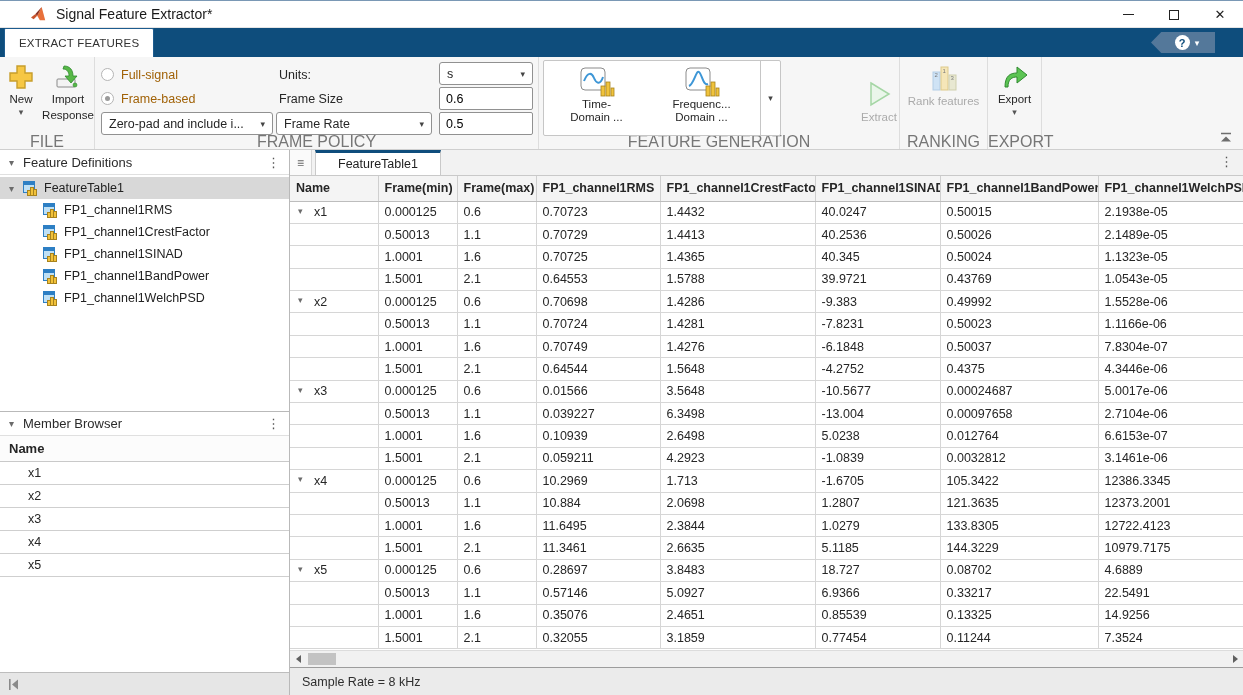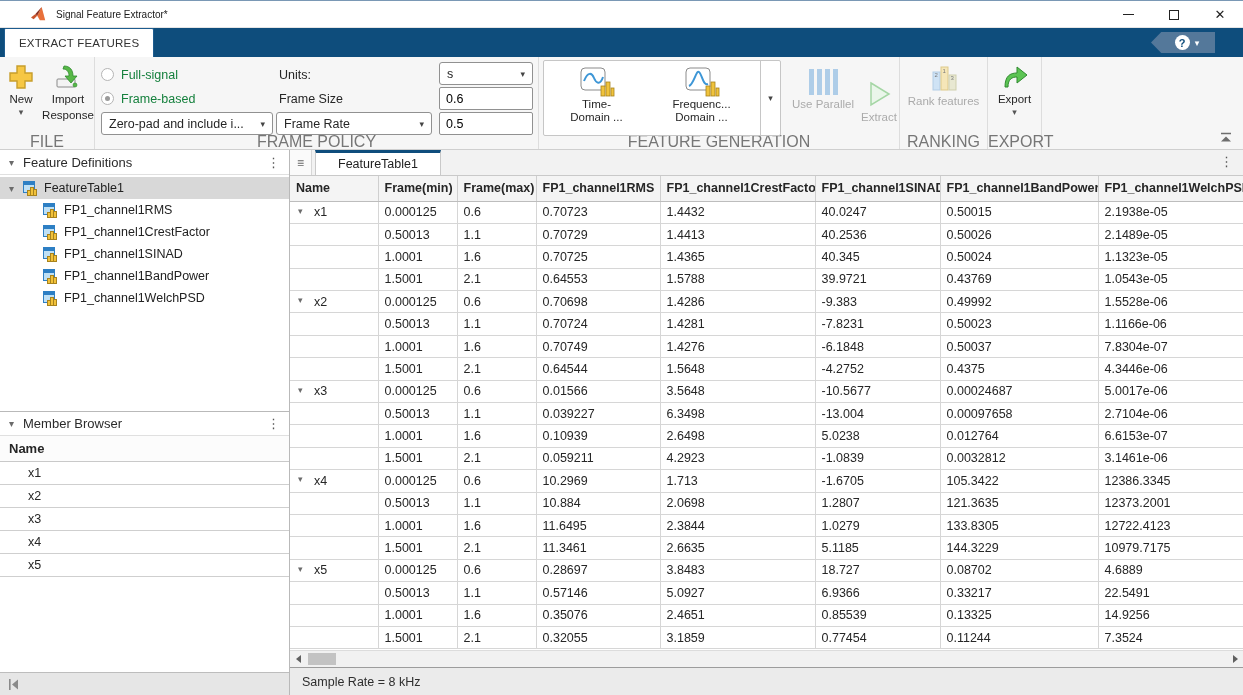--- a/index.html
+++ b/index.html
@@ -5,21 +5,21 @@
   * { box-sizing: border-box; margin: 0; padding: 0; }
   html,body { width:1243px; height:695px; overflow:hidden; }
   body {
     font-family: "Liberation Sans", sans-serif;
     font-size: 12.5px; color:#262626; background:#fff; position:relative;
   }
   
   .titlebar { height:28px; background:#fff; border-top:1px solid #7a98b5; border-bottom:1px solid #e5e5e5;
     display:flex; align-items:center; padding-left:8px; position:relative; }
   .titlebar .logo { width:18px; height:16px; margin:0 8px 0 22px; }
-  .title-text { font-size:10px; color:#1a1a1a; }
+  .title-text { font-size:14px; color:#1a1a1a; }
   .win-controls { position:absolute; right:0; top:0; height:27px; display:flex; }
   .win-btn { width:46px; height:27px; display:flex; align-items:center; justify-content:center; cursor:default; }
   .glyph-min { width:11px; height:1px; background:#222; display:block; }
   .glyph-max { width:10px; height:10px; border:1px solid #222; display:block; }
   .glyph-close { font-size:13px; color:#222; line-height:1; }
   
   .tabstrip { height:29px; background:#0e4d7c; position:relative; display:flex; align-items:flex-end; }
   .ribbon-tab { margin-left:4px; height:29px; background:#fff; color:#333; font-size:11.5px; letter-spacing:.2px;
     display:flex; align-items:center; padding:0 14px; border:1px solid #1d5c8f; border-bottom:none;
     border-radius:2px 2px 0 0; }
@@ -42,21 +42,21 @@
   .rib-btn { display:flex; flex-direction:column; align-items:center; padding-top:7px; height:100%; cursor:default; }
   .rib-btn .lbl { font-size:11.5px; line-height:13px; text-align:center; margin-top:3px; color:#262626; }
   .rib-btn.disabled .lbl { color:#ababab; }
   .rib-caret { font-size:9px; color:#555; line-height:8px; margin-top:2px; }
   .btn-new { width:42px; }
   .btn-import { width:52px; }
   
   .fp-item { position:absolute; height:23px; display:flex; align-items:center; }
   .radio { width:13px; height:13px; border:1px solid #b5b5b5; border-radius:50%; margin-right:7px; background:#fff; position:relative; }
   .radio.sel::after { content:""; position:absolute; left:3px; top:3px; width:5px; height:5px; border-radius:50%; background:#9a9a9a; }
-  .fp-dis { color:#15803d; }
+  .fp-dis { color:#a16207; }
   .dropdown { border:1px solid #919191; border-radius:3px; background:#fff; display:flex; align-items:center;
     padding:0 7px; height:23px; justify-content:space-between; }
   .dd-caret { font-size:9px; color:#444; margin-left:6px; }
   .txtinput { border:1px solid #919191; border-radius:2px; background:#fff; height:23px; padding:0 6px;
     font-family:"Liberation Sans",sans-serif; font-size:12.5px; width:100%; }
   .fp-label { color:#262626; }
   
   .gallery { position:absolute; left:4px; top:3px; width:238px; height:76px; background:#fff;
     border:1px solid #c6c6c6; border-radius:2px; display:flex; }
   .gal-item { width:105px; display:flex; flex-direction:column; align-items:center; padding-top:5px; cursor:default; }
@@ -228,29 +228,20 @@
             <rect x="22" y="20" width="4" height="10" fill="#f0c33c" stroke="#a8831d" stroke-width="0.8"></rect>
             <rect x="27" y="16" width="4" height="14" fill="#f0c33c" stroke="#a8831d" stroke-width="0.8"></rect>
             <rect x="32" y="22" width="3" height="8" fill="#f0c33c" stroke="#a8831d" stroke-width="0.8"></rect>
           </svg>
           <span class="lbl">Frequenc...</span>
           <span class="lbl">Domain ...</span>
         </div>
         <div class="gal-caret">
           <span>▾</span>
         </div>
-      </div>
-      <div class="rib-btn disabled" style="position:absolute; left:250px; width:68px;">
-        <span class="icon-bars">
-            <span></span>
-            <span></span>
-            <span></span>
-            <span></span>
-          </span>
-        <span class="lbl">Use Parallel</span>
       </div>
       <div class="rib-btn disabled" style="position:absolute; left:320px; width:40px;margin-top:16px;">
         <svg width="26" height="28" viewBox="0 0 26 28">
           <polygon points="5,3 23,14 5,25" fill="#eaf6ea" stroke="#a5d6a5" stroke-width="1.5"></polygon>
         </svg>
         <span class="lbl">Extract</span>
       </div>
     </div>
     <div class="rib-sec-label">FEATURE GENERATION</div>
   </div>

